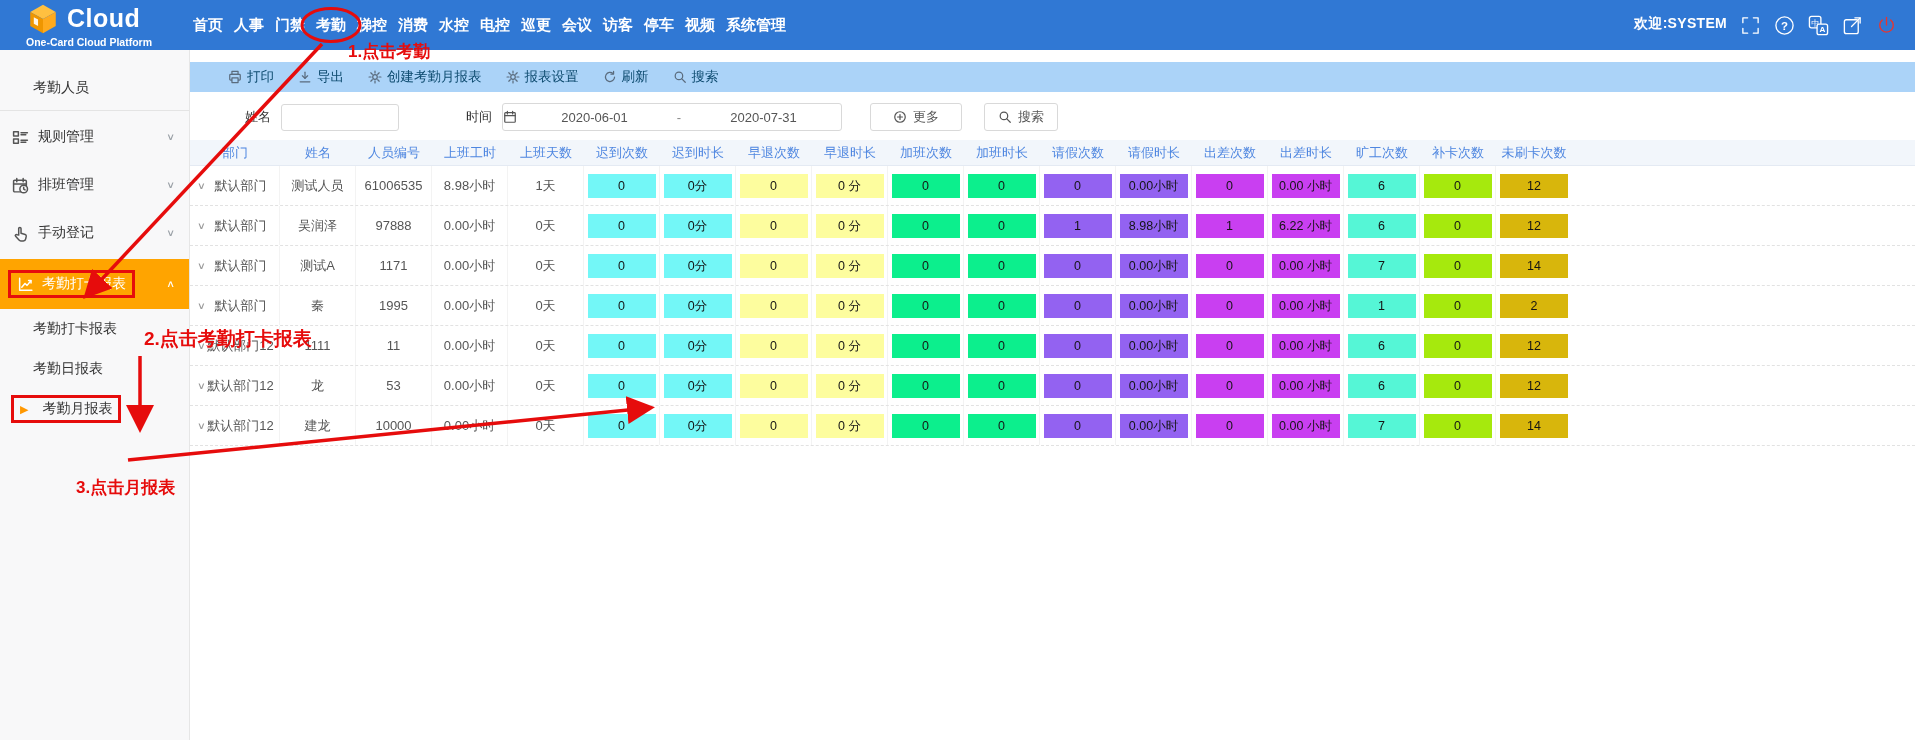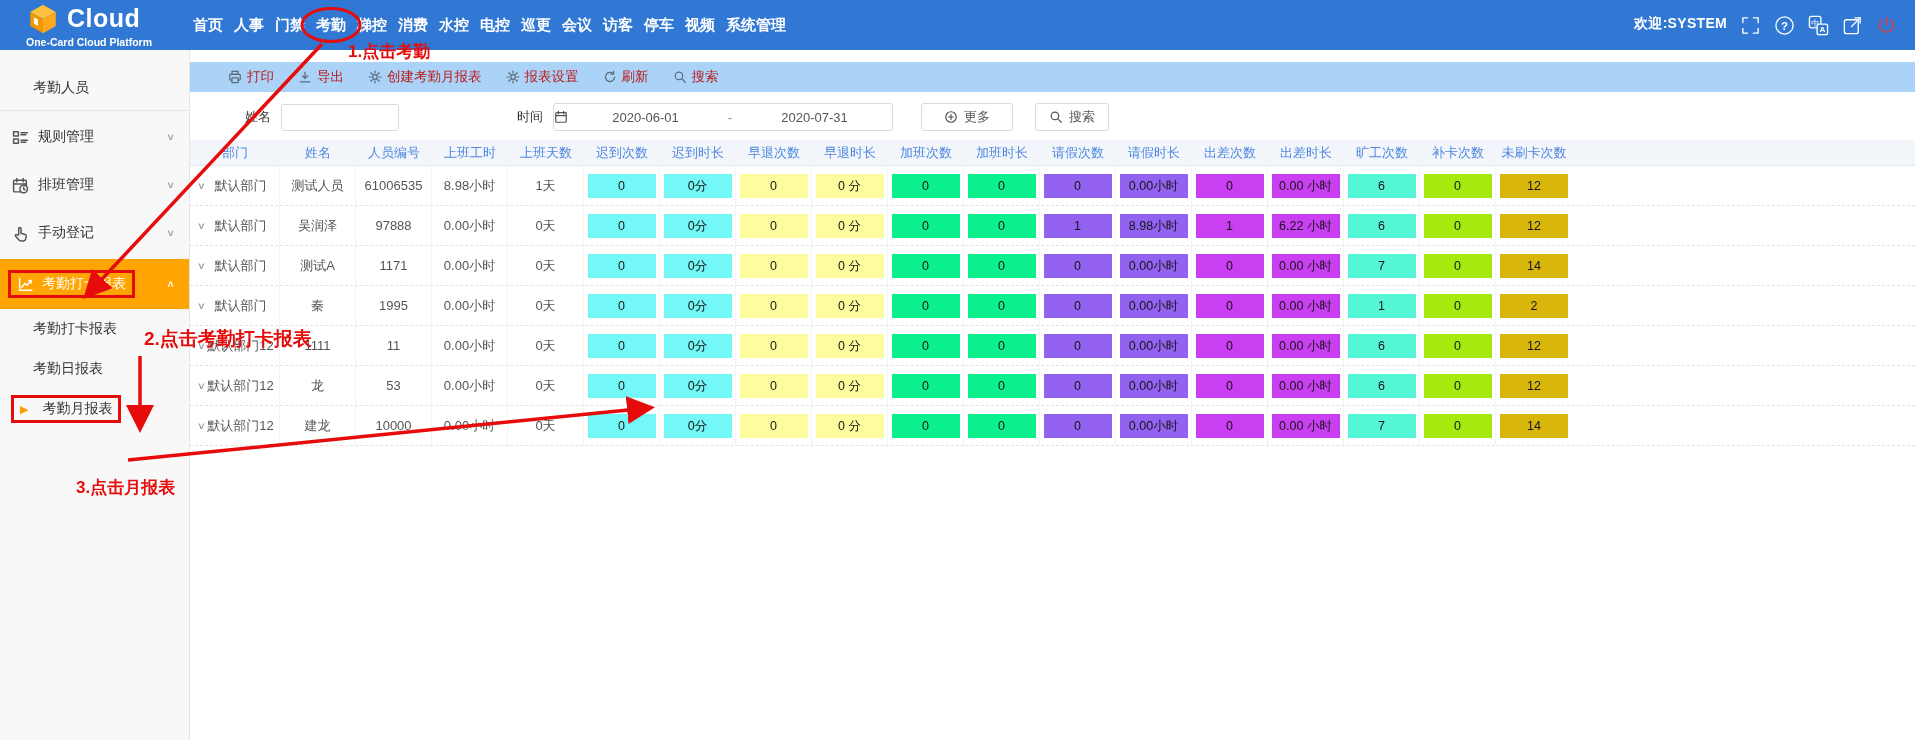--- a/index.html
+++ b/index.html
@@ -30,28 +30,28 @@
   .side-active .chev { color:#fff; }
   .side-sub { height:40px; padding-left:33px; position:relative; }
   .red-frame { display:inline-flex; align-items:center; gap:8px; border:3px solid #e60c0c; padding:2px 6px; }
   .tri { color:#ff9800; font-size:11px; margin-right:6px; }
   .side-ic { width:17px; height:17px; color:#555; flex:none; }
   .side-active .side-ic { color:#fff; }
 
   
   .main { position:absolute; left:190px; top:50px; width:1725px; height:690px; background:#fff; }
   .toolbar { margin-top:12px; height:30px; background:#abd3f8; display:flex; align-items:center; gap:24px; padding-left:38px; }
-  .tb-btn { display:flex; align-items:center; gap:5px; font-size:13.5px; color:#b91c1c; cursor:pointer; }
+  .tb-btn { display:flex; align-items:center; gap:5px; font-size:13.5px; color:#0c4a6e; cursor:pointer; }
   .tb-btn .ic { color:#5a6b7d; }
 
   .filter { margin-top:8px; height:34px; display:flex; align-items:center; font-size:13px; color:#333; }
   .f-label { font-weight:normal; }
   .name-label { margin-left:55px; }
   .name-input { margin-left:10px; width:118px; height:27px; border:1px solid #d9d9d9; border-radius:3px; background:#fff; padding:0 6px; font-size:13px; }
-  .time-label { margin-left:118px; }
+  .time-label { margin-left:67px; }
   .datebox { margin-left:10px; width:340px; height:28px; border:1px solid #d9d9d9; border-radius:3px; display:flex; align-items:center; color:#555; background:#fff; cursor:pointer; }
   .d-val { flex:1; text-align:center; }
   .d-sep { width:14px; text-align:center; color:#888; }
   .f-btn { height:28px; border:1px solid #d9d9d9; border-radius:3px; background:#fff; display:flex; align-items:center; justify-content:center; gap:6px; font-size:13px; color:#555; cursor:pointer; }
   .more-btn { margin-left:28px; width:92px; }
   .search-btn { margin-left:22px; width:74px; }
 
   
   .grid-row { display:grid; grid-template-columns:90px repeat(17,76px); align-items:center; }
   .thead { margin-top:6px; height:26px; background:#f2f6fb; border-bottom:1px solid #e4eaf3; color:#4e86e0; font-size:13px; }

